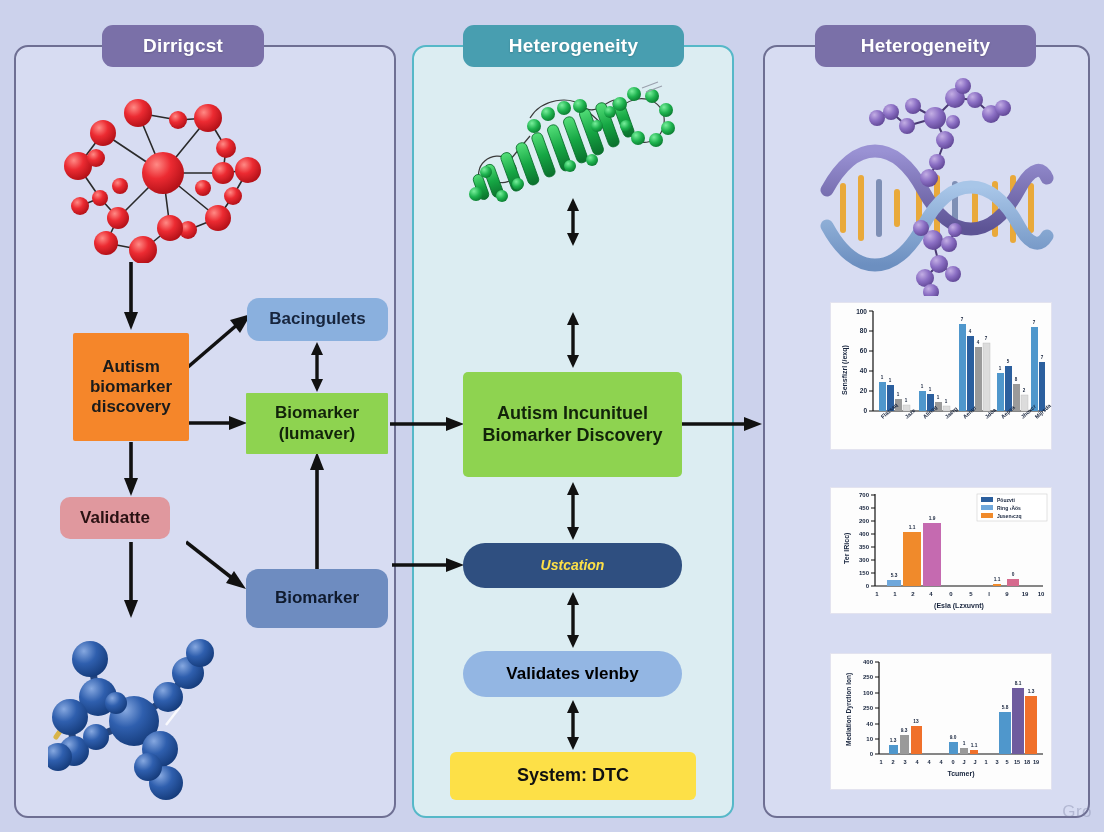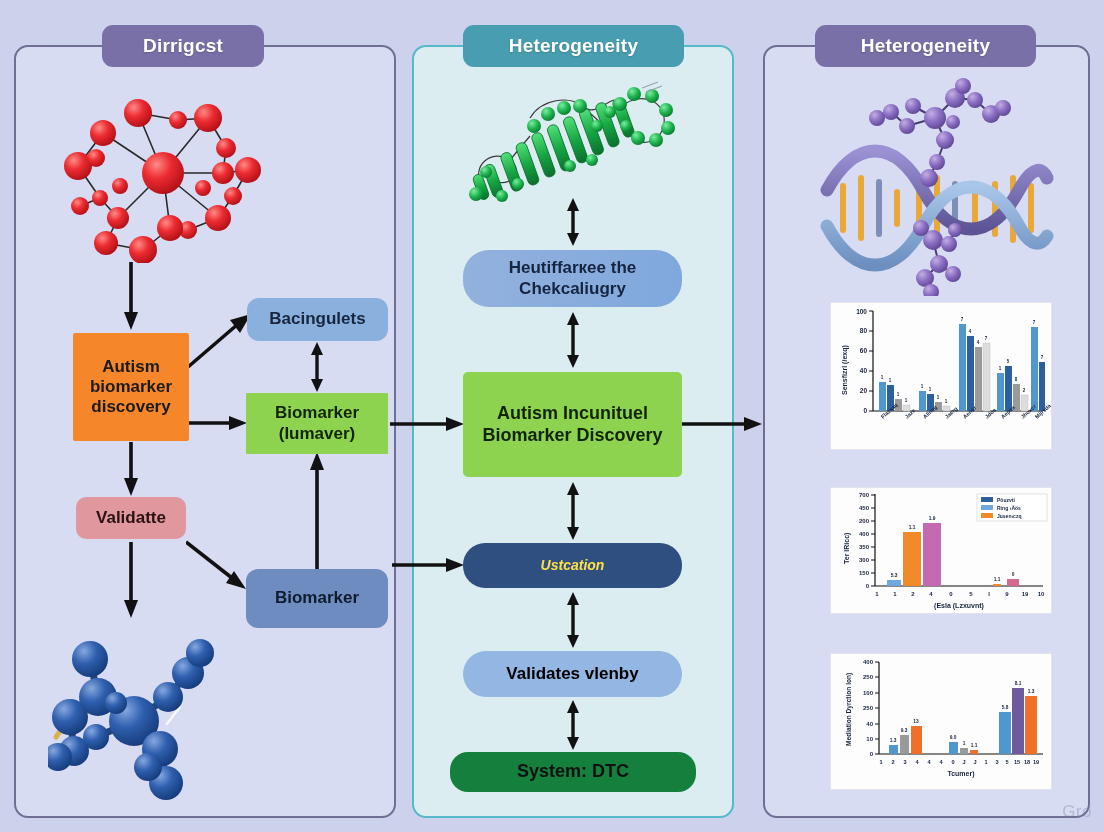--- a/index.html
+++ b/index.html
@@ -56,21 +56,21 @@
   }
   .n-bacingulets{
     left:247px;top:298px;width:141px;height:43px;
     background:#8ab0de;color:#17253d;font-size:17px;border-radius:12px;
   }
   .n-biomarker-green{
     left:246px;top:393px;width:142px;height:61px;
     background:#8ed350;color:#12240a;font-size:17px;border-radius:1px;
   }
   .n-validatte{
-    left:76px;top:497px;width:110px;height:42px;
+    left:60px;top:497px;width:110px;height:42px;
     background:#e0989e;color:#2a1113;font-size:17px;border-radius:10px;
   }
   .n-biomarker-blue{
     left:246px;top:569px;width:142px;height:59px;
     background:#6e8cc0;color:#101b2e;font-size:17px;border-radius:12px;
   }
 
   
   .m-heutif{
     left:463px;top:250px;width:219px;height:57px;
@@ -83,22 +83,22 @@
   }
   .m-ustcation{
     left:463px;top:543px;width:219px;height:45px;
     background:#2f4f80;color:#fde047;font-size:14px;border-radius:22px;font-style:italic;
   }
   .m-validates{
     left:463px;top:651px;width:219px;height:46px;
     background:#93b6e3;color:#000000;font-size:17px;border-radius:23px;
   }
   .m-system{
-    left:450px;top:752px;width:246px;height:40px;
-    background:#15803d;color:#111111;font-size:18px;border-radius:18px;
+    left:450px;top:752px;width:246px;height:48px;
+    background:#fde047;color:#111111;font-size:18px;border-radius:6px;
   }
 
   
   .arrow{position:absolute;z-index:4;}
 
   
   .gfx{position:absolute;z-index:3;}
 
   
   .chartbox{
@@ -310,21 +310,20 @@
       <path d="M190 10 L206 4 M194 14 L210 8"></path>
     </g>
   </svg>
 
   <svg class="arrow" style="left:564px;top:198px;width:18px;height:48px" viewBox="0 0 18 48">
     <line x1="9" y1="6" x2="9" y2="42" stroke="#111" stroke-width="3.4"></line>
     <polygon points="9,0 3,13 15,13" fill="#111"></polygon>
     <polygon points="9,48 3,35 15,35" fill="#111"></polygon>
   </svg>
 
-  <div class="node m-heutif">Heutiffarкee the Chekcaliugry</div>
 
   <svg class="arrow" style="left:564px;top:312px;width:18px;height:56px" viewBox="0 0 18 56">
     <line x1="9" y1="6" x2="9" y2="50" stroke="#111" stroke-width="3.4"></line>
     <polygon points="9,0 3,13 15,13" fill="#111"></polygon>
     <polygon points="9,56 3,43 15,43" fill="#111"></polygon>
   </svg>
 
   <div class="node m-core">Autism Incunituel Biomarker Discovery</div>
 
   <svg class="arrow" style="left:390px;top:415px;width:74px;height:18px" viewBox="0 0 74 18">

